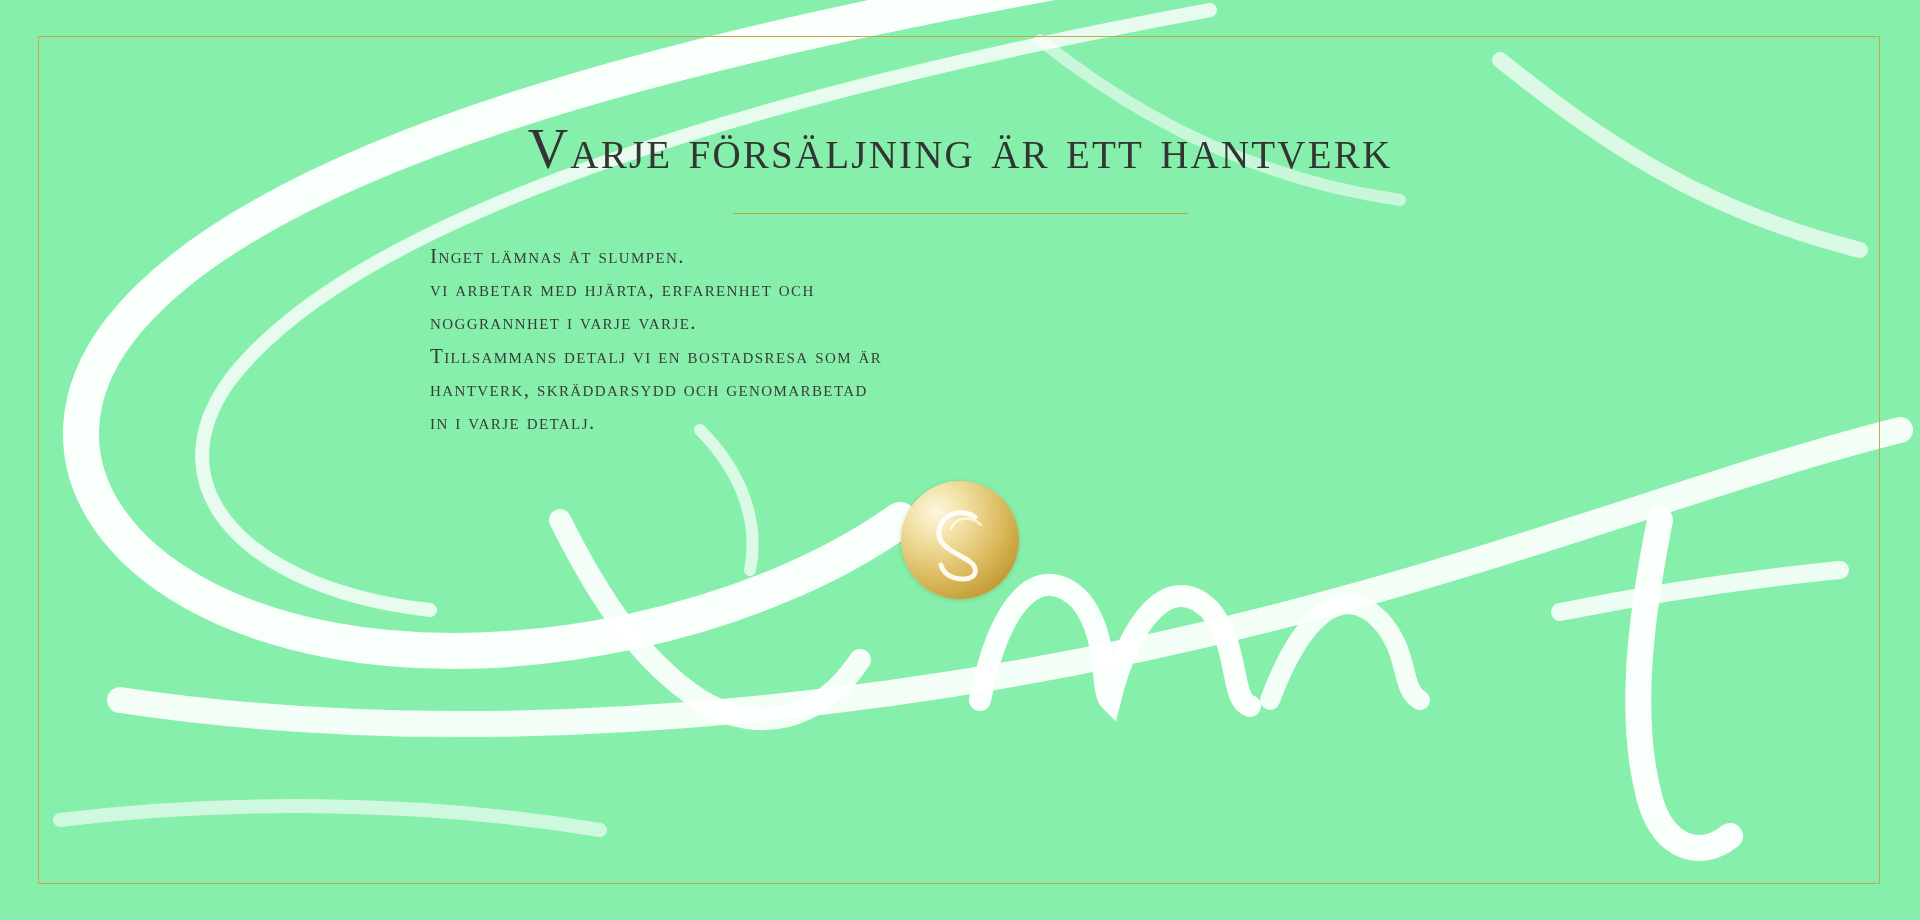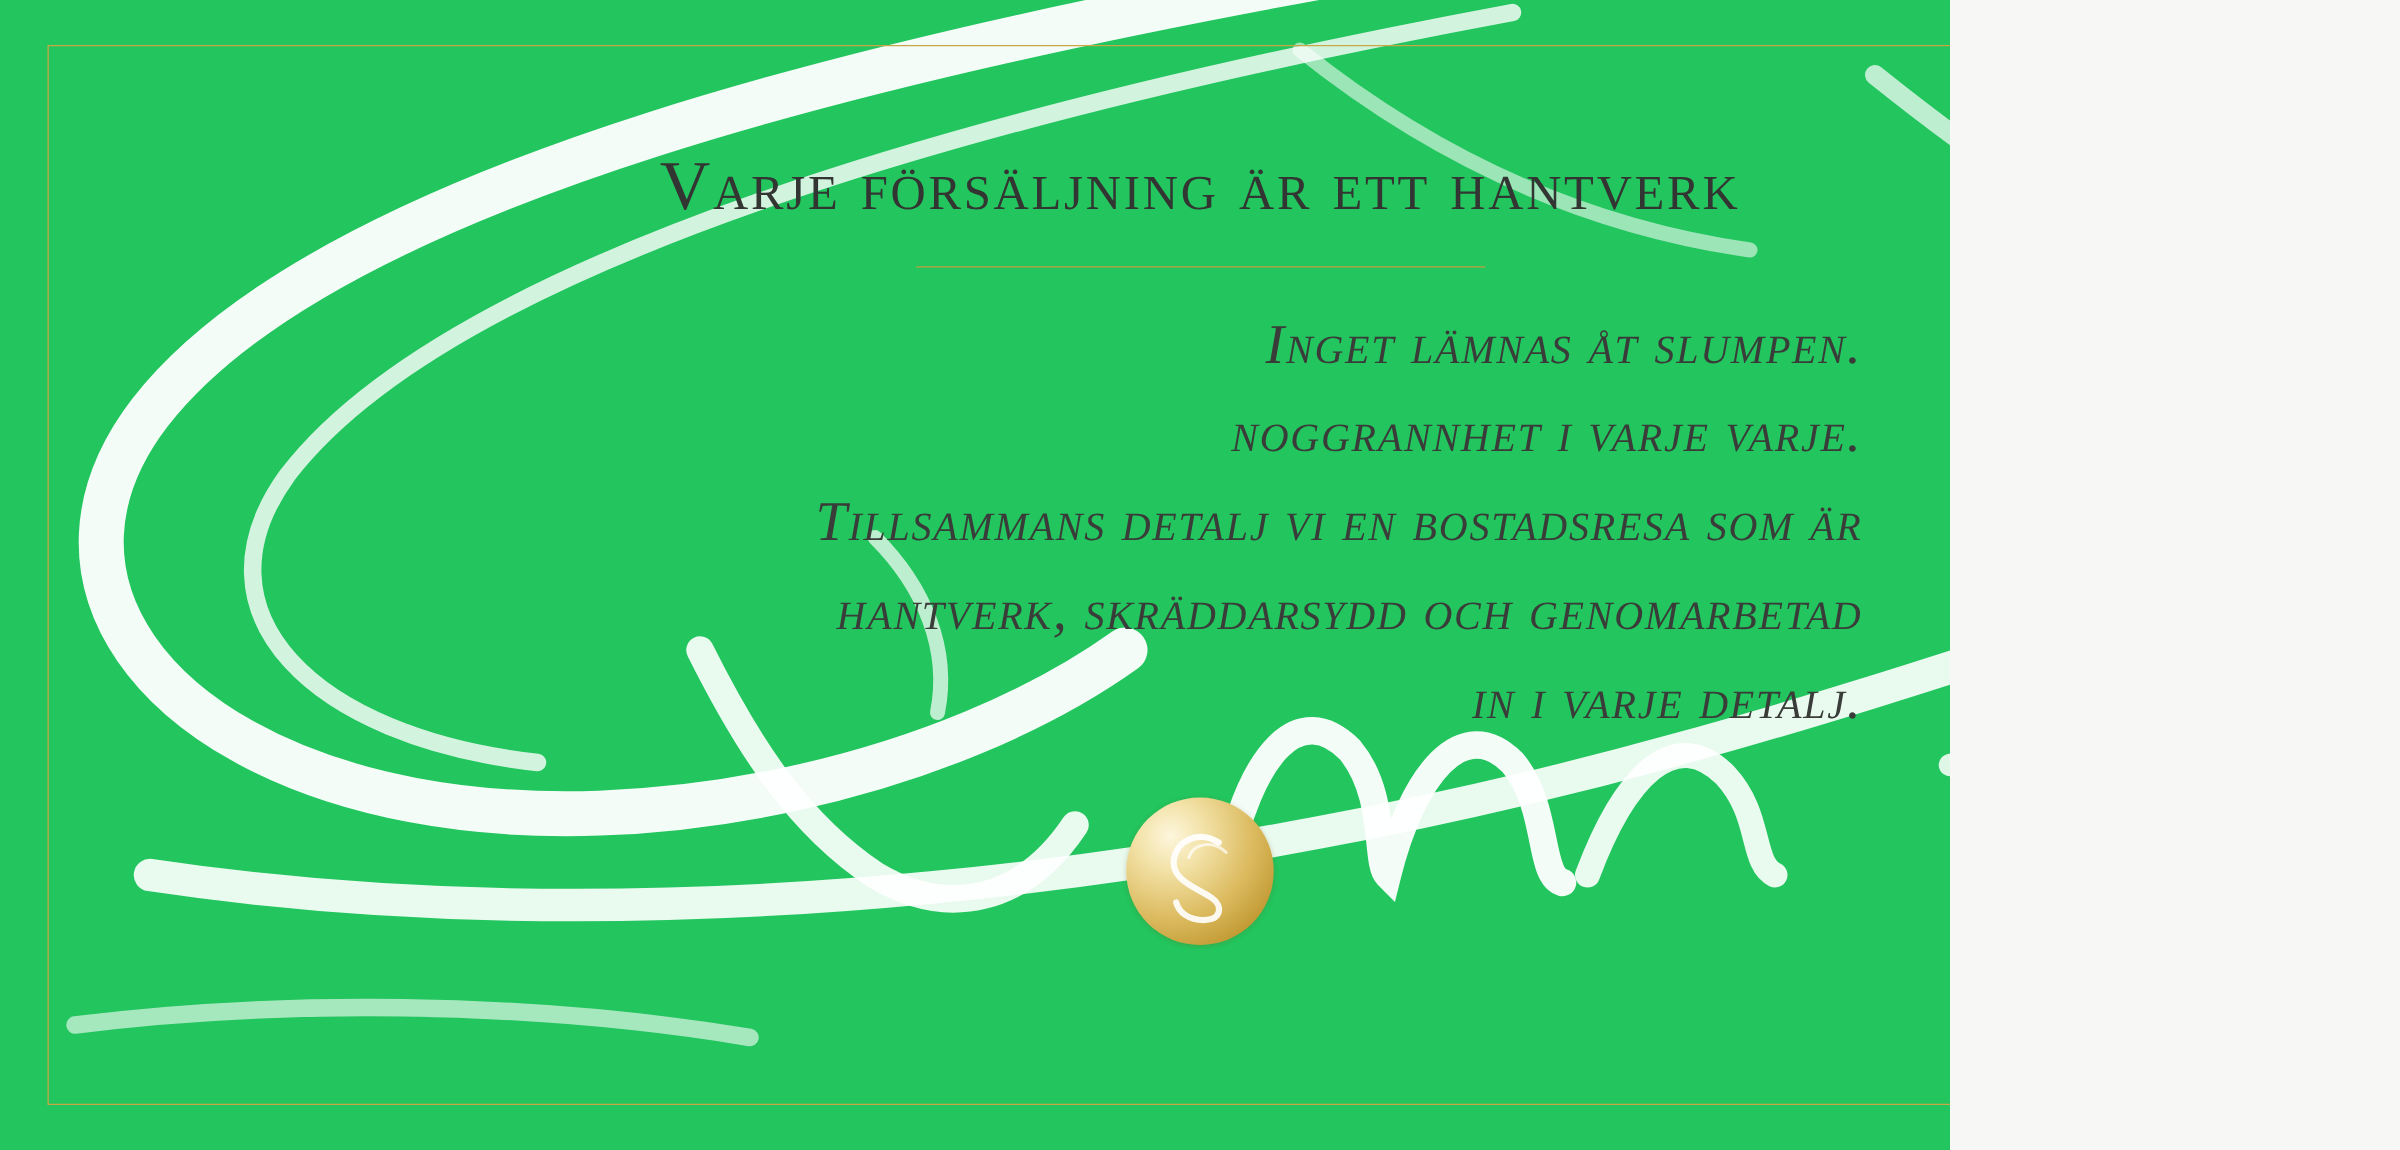--- a/index.html
+++ b/index.html
@@ -10,23 +10,23 @@
   body {
     width: 1920px;
     height: 920px;
     background: #f7f7f5;
     font-family: "Liberation Serif", serif;
     overflow: hidden;
   }
 
   #stage {
     position: relative;
-    width: 1560px;
+    width: 1920px;
     height: 920px;
-    background: #22c55e;
+    background: #86efac;
     overflow: hidden;
   }
 
   
   #watermark {
     position: absolute;
     inset: 0;
     pointer-events: none;
   }
   #watermark svg {
@@ -75,28 +75,27 @@
 
   .divider {
     width: 455px;
     height: 0;
     border-top: 1.5px solid #c3a03e;
     margin: 26px 0 26px 0;
   }
 
   .subtext {
     width: 1060px;
-    text-align: right;
+    text-align: left;
     font-family: "Liberation Serif", serif;
-    font-size: 45px;
+    font-size: 21px;
     line-height: 1.58;
     letter-spacing: 1.4px;
     color: #3a3c39;
     font-variant: small-caps;
-    font-style: italic;
   }
   .subtext .line {
     display: block;
     white-space: nowrap;
   }
 
   
   #emblem-wrap {
     margin-top: 42px;
     width: 118px;
@@ -154,20 +153,21 @@
   <div id="frame"></div>
 
   <div id="content">
 
     <h1 class="headline">Varje försäljning är ett hantverk</h1>
 
     <div class="divider"></div>
 
     <div class="subtext">
       <span class="line">Inget lämnas åt slumpen.</span>
+      <span class="line">vi arbetar med hjärta, erfarenhet och</span>
       <span class="line">noggrannhet i varje varje.</span>
       <span class="line">Tillsammans detalj vi en bostadsresa som är</span>
       <span class="line">hantverk, skräddarsydd och genomarbetad</span>
       <span class="line">in i varje detalj.</span>
     </div>
 
     <div id="emblem-wrap">
       <div id="emblem">
         <svg width="118" height="118" viewBox="0 0 118 118" xmlns="http://www.w3.org/2000/svg" aria-hidden="true">
           <g fill="none" stroke="#ffffff" stroke-linecap="round" opacity="0.9">

